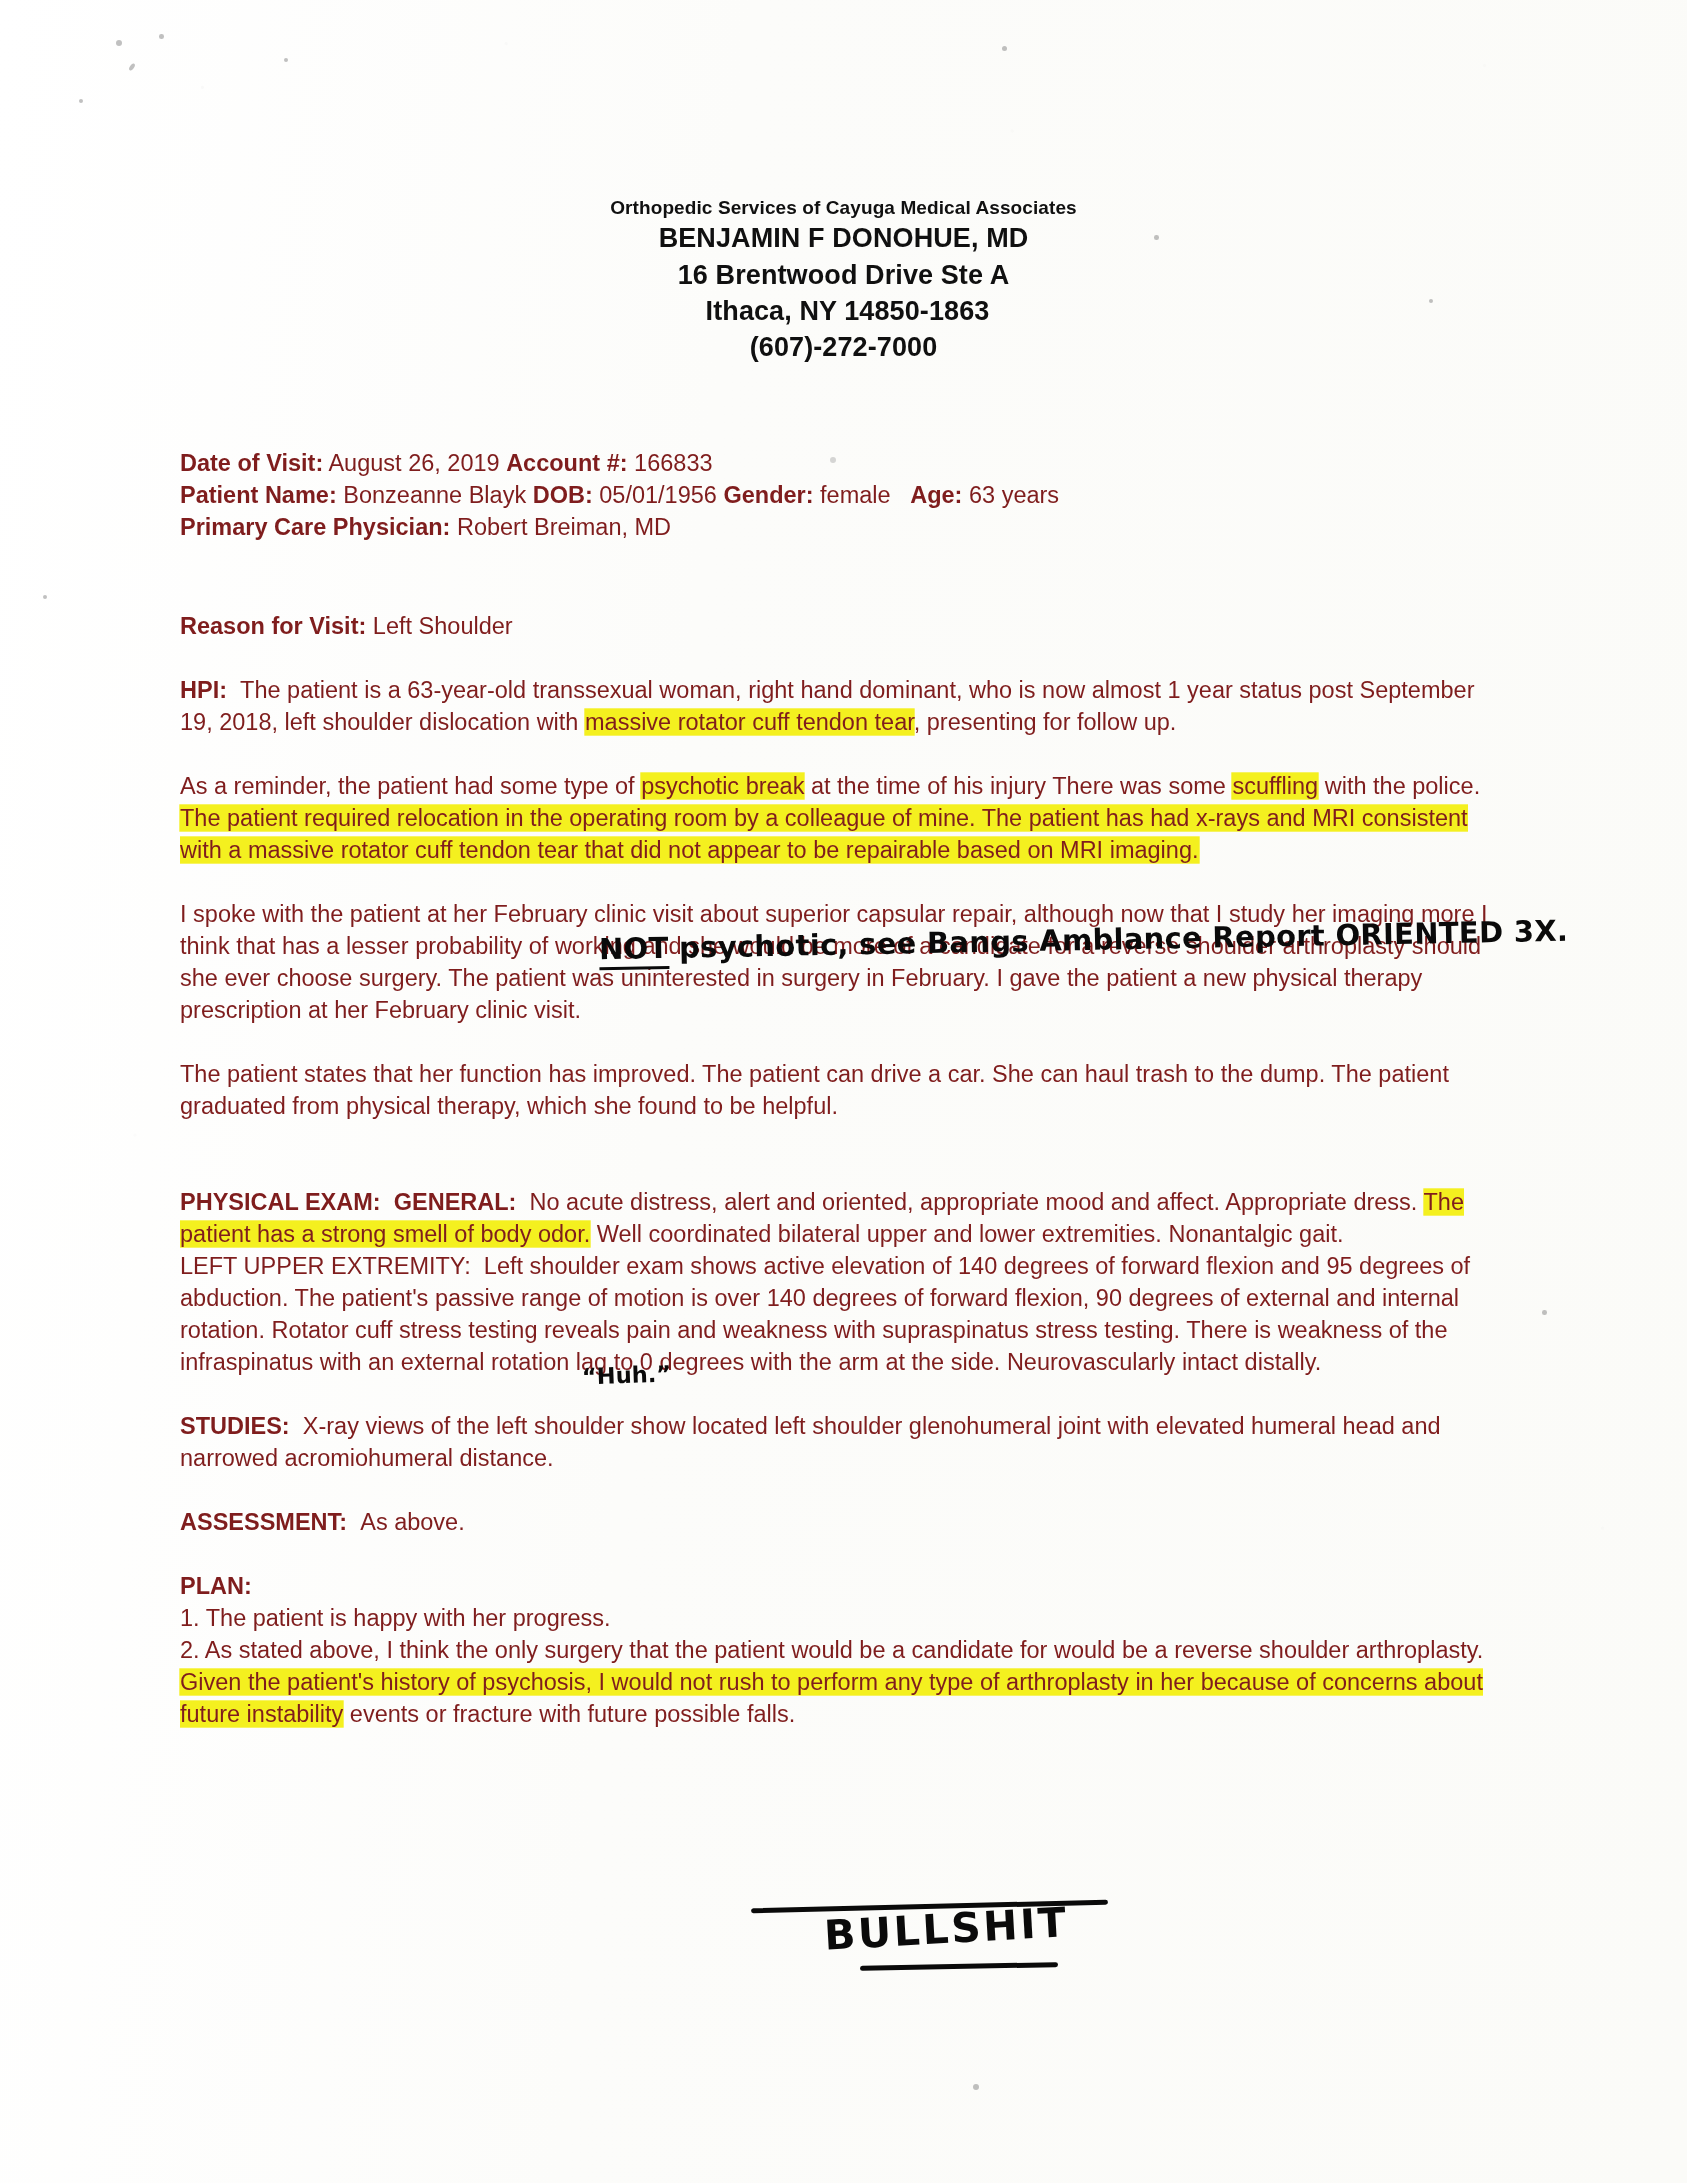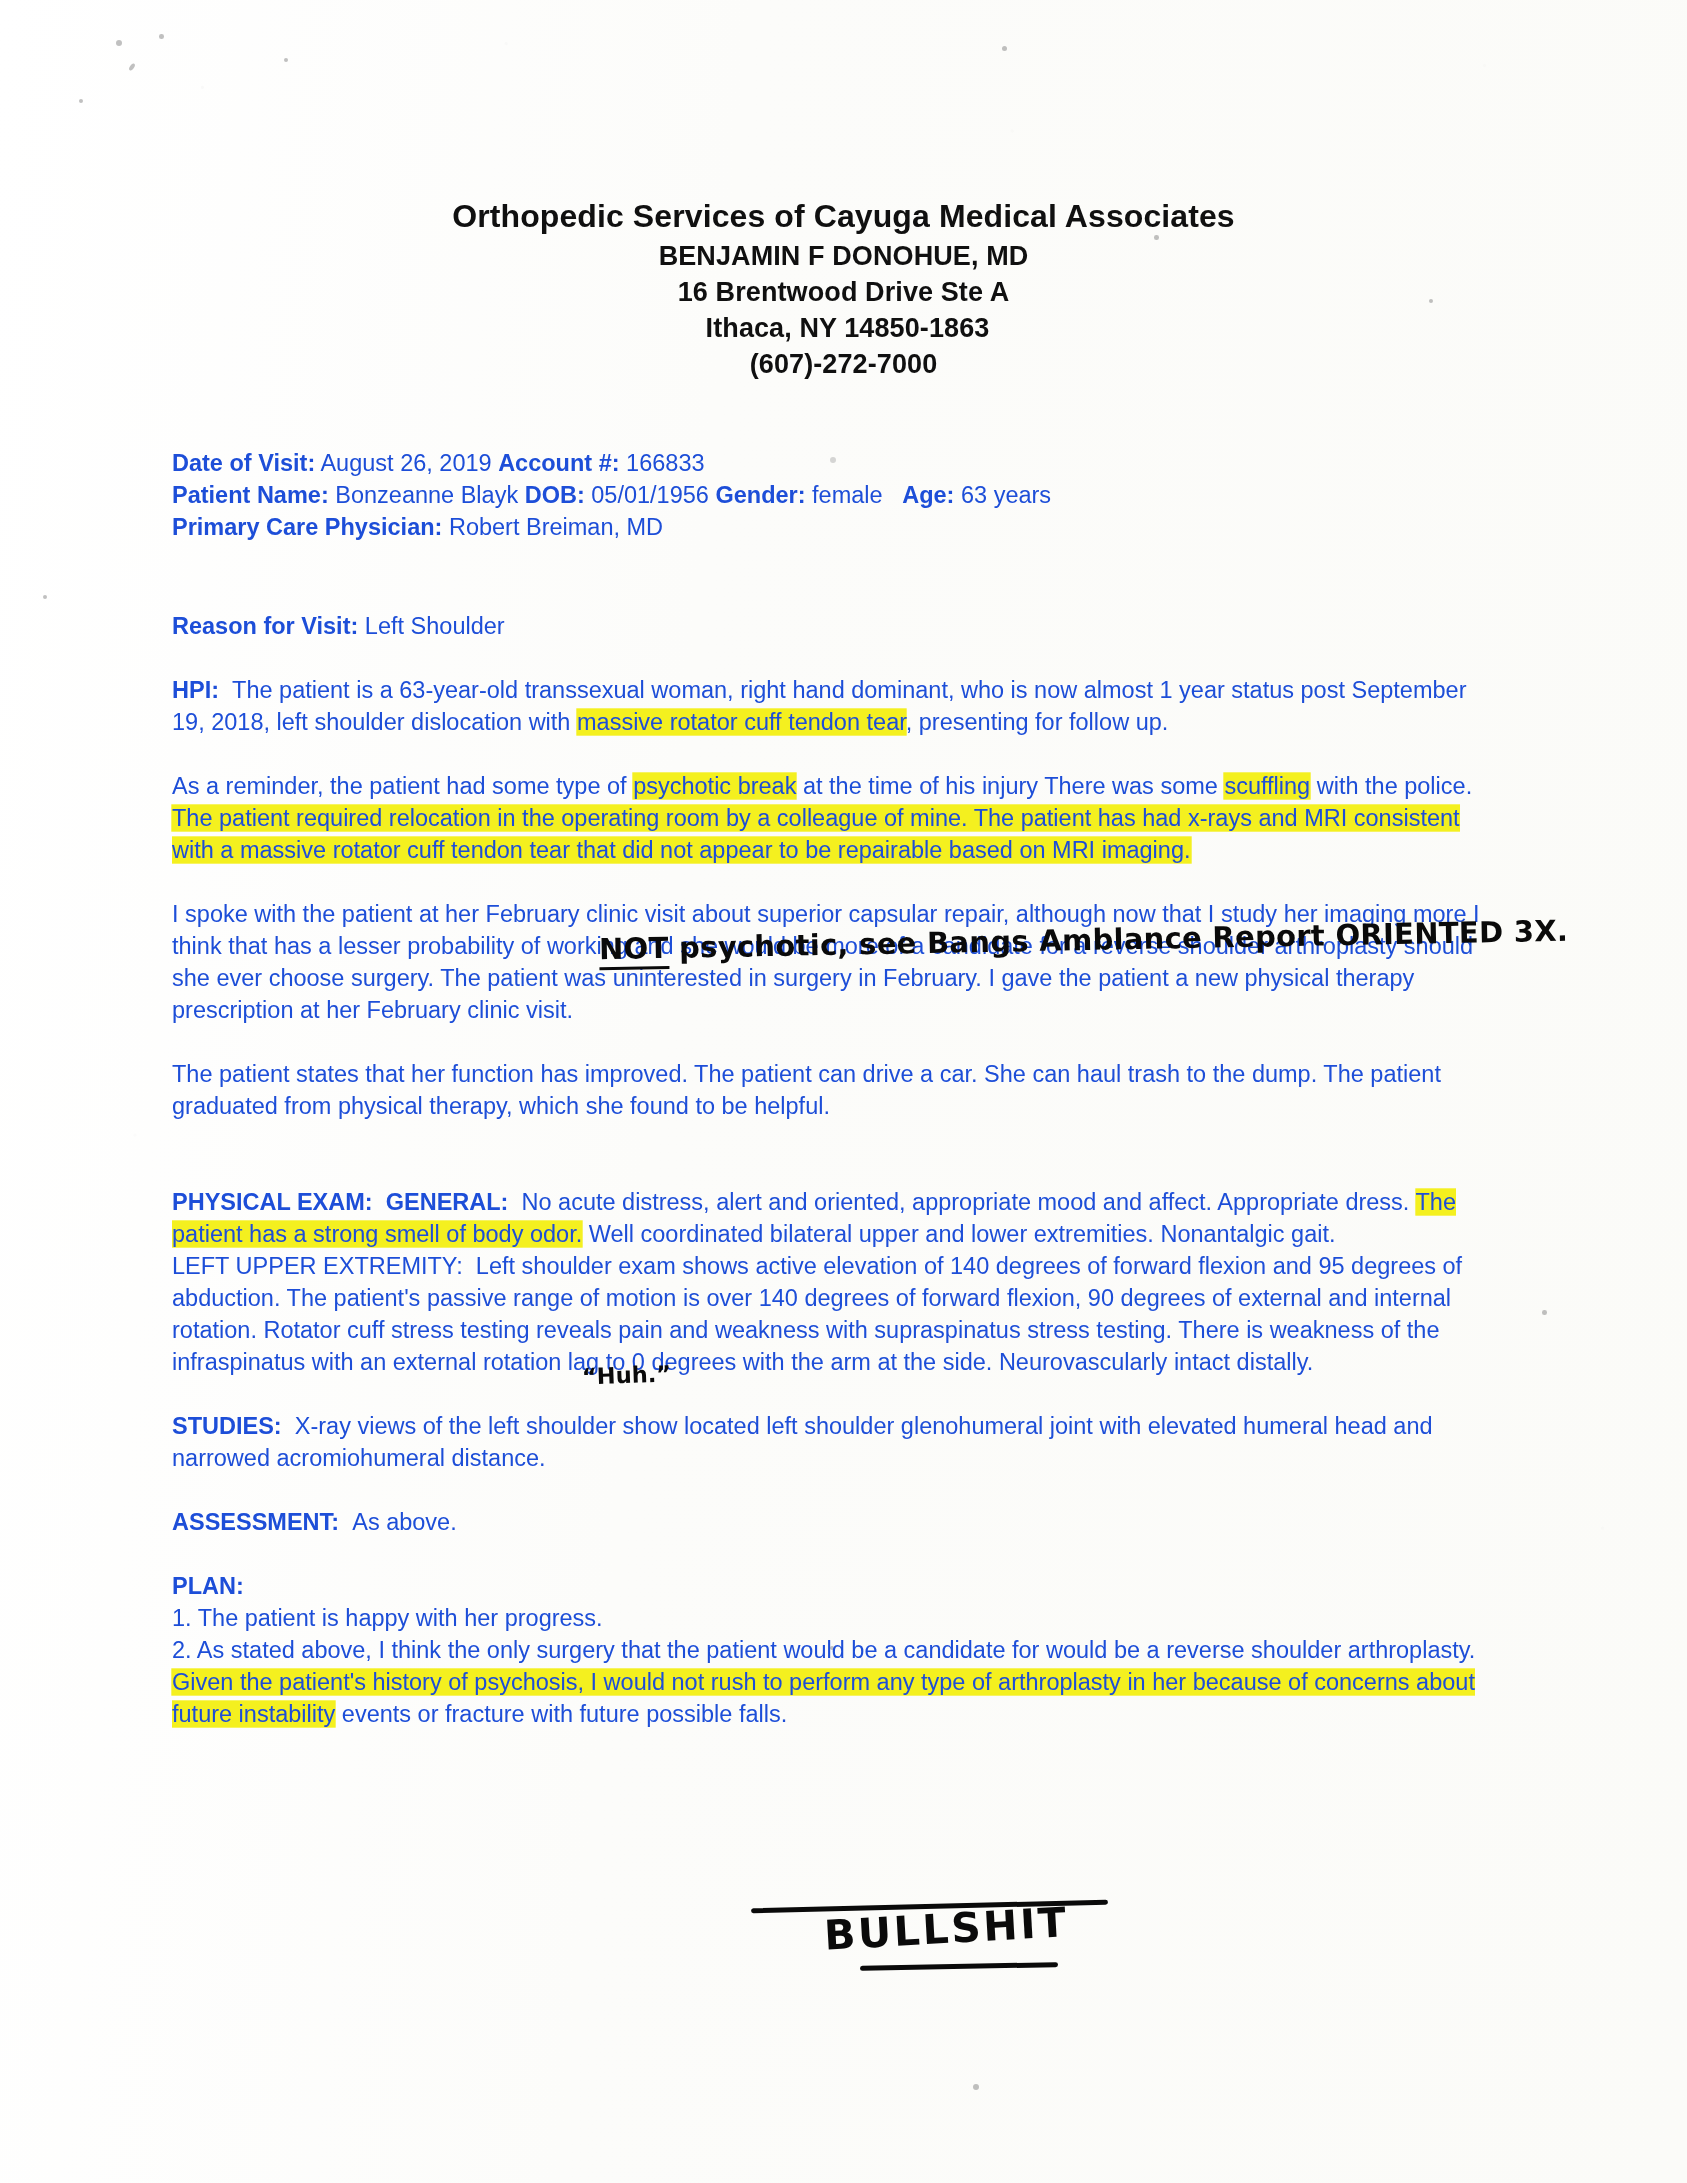--- a/index.html
+++ b/index.html
@@ -52,35 +52,35 @@
     top: 195px;
     width: 1687px;
     text-align: center;
     color: #101010;
   }
   .lh-line {
     font-weight: bold;
     letter-spacing: 0.1px;
     line-height: 1.34;
   }
-  .lh-practice { font-size: 32px; }
+  .lh-practice { font-size: 19px; }
   .lh-doctor   { font-size: 27px; }
   .lh-street   { font-size: 27px; }
   .lh-city     { font-size: 27px; margin-left: 8px; }
   .lh-phone    { font-size: 27px; }
 
   
   .doc-body {
     position: absolute;
-    left: 172px;
+    left: 180px;
     top: 447px;
     width: 1317px;
     font-size: 23.5px;
     line-height: 32px;
-    color: #1d4ed8;
+    color: #7f1d1d;
   }
   .blk { margin: 0 0 0 0; }
   .gap-lg { height: 67px; }
   .gap-md { height: 32px; }
   b, .b { font-weight: bold; }
 
   .hl {
     background: #f4f01f;
     box-shadow: 0 0 0 0.7px #f4f01f;
     padding: 0 0;

